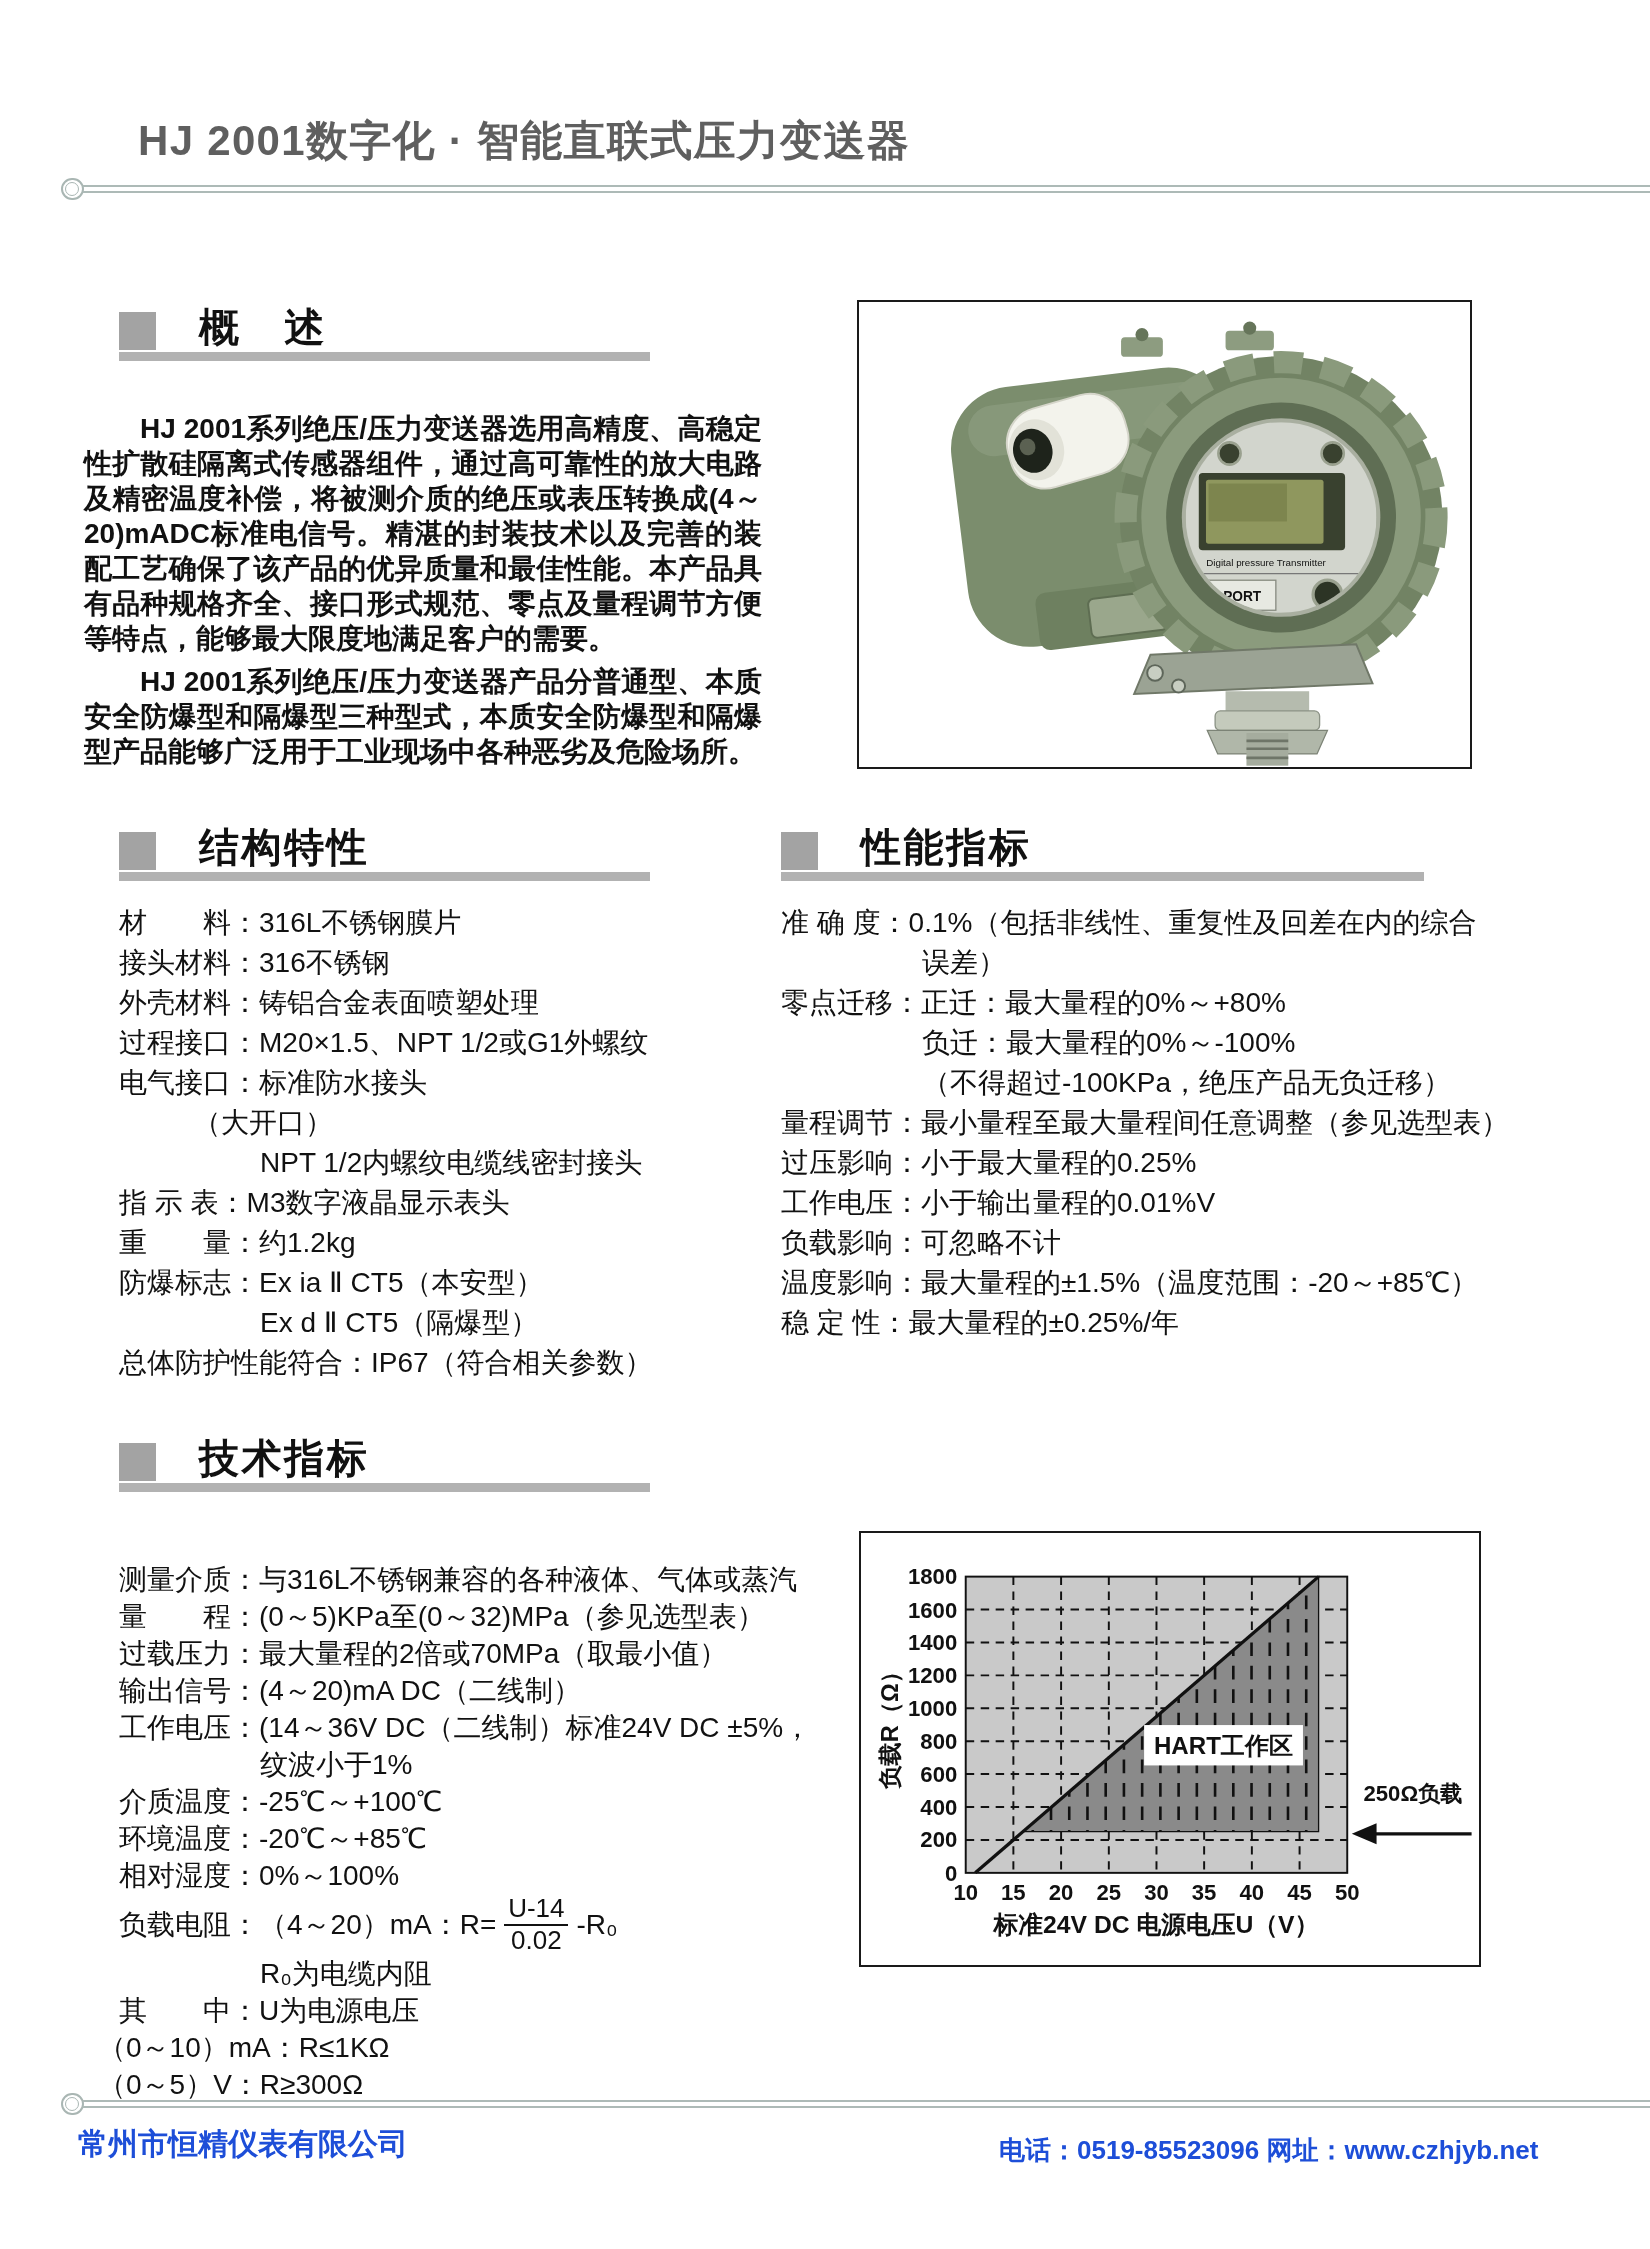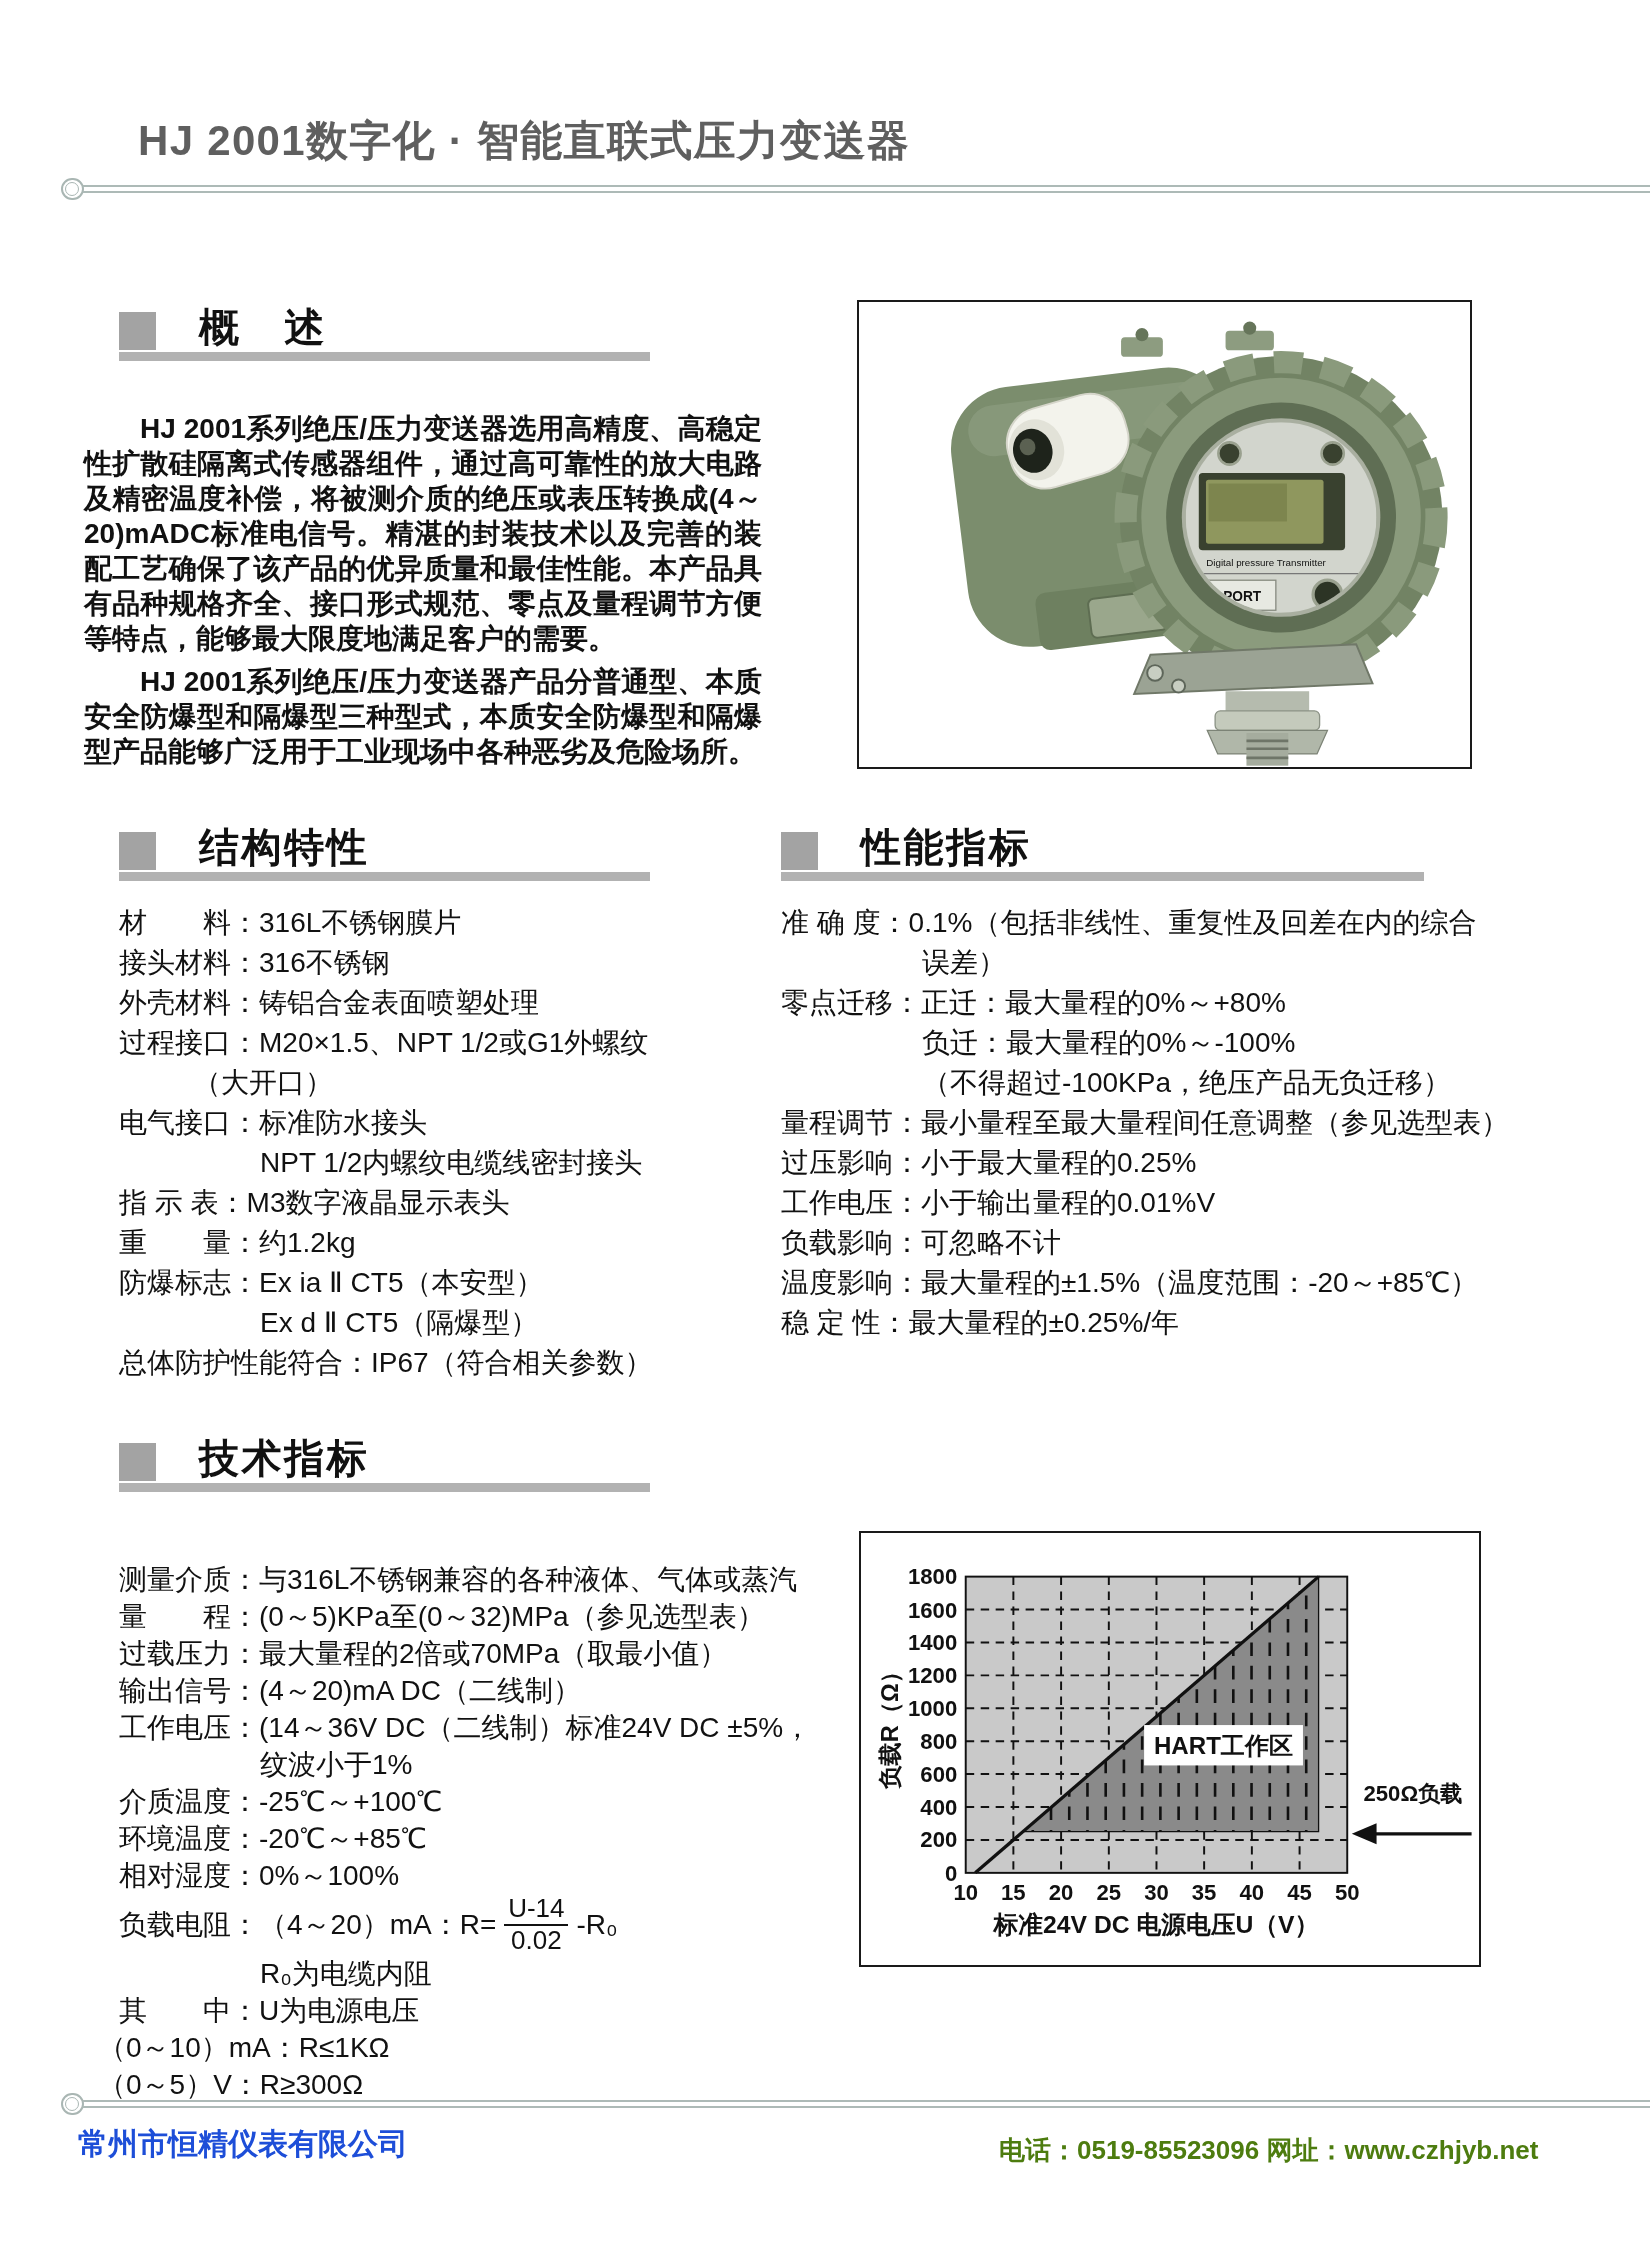--- a/index.html
+++ b/index.html
@@ -44,21 +44,21 @@
 
   
   .formula-line { display:flex; align-items:center; height:61px !important; white-space:nowrap; }
   .frac { display:inline-flex; flex-direction:column; align-items:center; margin:0 5.3px;
           font-size:26px; line-height:1.05; }
   .frac .den { border-top:2.6px solid #111; padding:1.3px 6.6px 0 6.6px; }
   .frac .num { padding:0 6.6px 1.3px 6.6px; }
 
   
   .footer-company { position:absolute; left:78px; top:2124px; font-size:30px; font-weight:800; color:#1d4ed8; }
-  .footer-contact { position:absolute; left:999px; top:2133px; font-size:26px; font-weight:600; color:#4d7c0f; white-space:nowrap; }
+  .footer-contact { position:absolute; left:999px; top:2133px; font-size:26px; font-weight:600; color:#1d4ed8; white-space:nowrap; }
 
   svg { font-family:"Liberation Sans", sans-serif; display:block; }
   svg text { fill:#111; }
 </style>
 </head>
 <body>
 
 <div class="page">
 
   <div class="page-title">HJ 2001数字化 · 智能直联式压力变送器</div>
@@ -157,23 +157,23 @@
   <div class="speclist" style="left:119px; top:904px;">
 
       <div class="line"><span>材　　料：316L不锈钢膜片</span></div>
 
       <div class="line"><span>接头材料：316不锈钢</span></div>
 
       <div class="line"><span>外壳材料：铸铝合金表面喷塑处理</span></div>
 
       <div class="line"><span>过程接口：M20×1.5、NPT 1/2或G1外螺纹</span></div>
 
+      <div class="line"><span>电气接口：标准防水接头</span></div>
+
       <div class="line ind-small"><span>（大开口）</span></div>
-
-      <div class="line"><span>电气接口：标准防水接头</span></div>
 
       <div class="line ind-value"><span>NPT 1/2内螺纹电缆线密封接头</span></div>
 
       <div class="line"><span>指 示 表：M3数字液晶显示表头</span></div>
 
       <div class="line"><span>重　　量：约1.2kg</span></div>
 
       <div class="line"><span>防爆标志：Ex ia Ⅱ CT5（本安型）</span></div>
 
       <div class="line ind-value"><span>Ex d Ⅱ CT5（隔爆型）</span></div>

